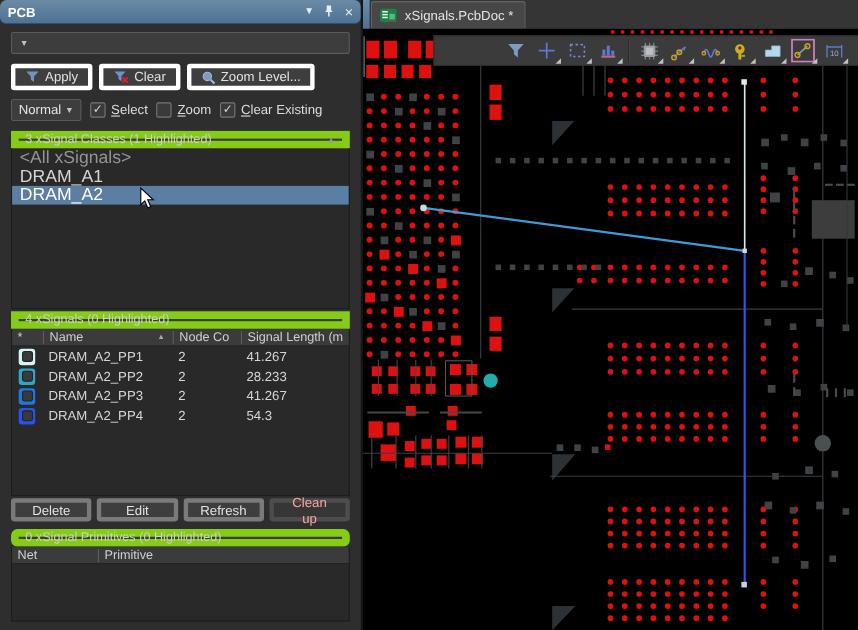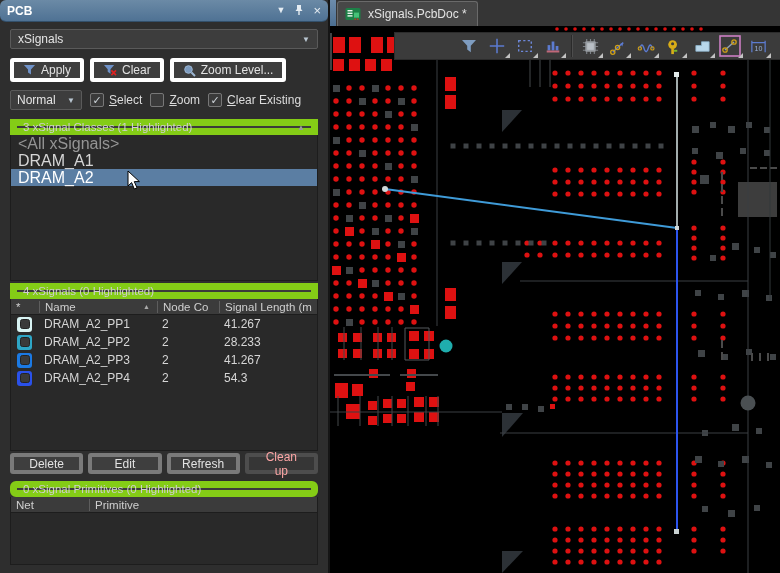--- a/index.html
+++ b/index.html
@@ -15,21 +15,21 @@
 
   .select { height:20px; background:#3d3d3d; border:1px solid #5a5a5a; border-radius:2px; color:#e4e4e4; font-size:12px; display:flex; align-items:center; padding:0 7px; }
   .select .lbl { flex:1; }
   .select .caret { color:#b9c6d1; font-size:8px; }
 
   .btnrow { display:flex; gap:6px; margin-top:9px; }
   .btn { height:24px; background:#3e3e3e; border:4px solid #ffffff; border-radius:3px; color:#e2e2e2; font-size:12px; font-family:"Liberation Sans",sans-serif; display:flex; align-items:center; gap:5px; padding:0 9px; cursor:default; }
   .btn svg { flex:none; }
 
   .optsrow { display:flex; align-items:center; margin-top:8px; gap:8px; }
-  .select.small { width:72px; height:20px; padding:4px 6px; flex:none; }
+  .select.small { width:64px; height:20px; padding:4px 6px; flex:none; }
   .chk { display:flex; align-items:center; gap:5px; color:#dcdcdc; font-size:12px; cursor:default; }
   .chk .box { width:14px; height:14px; background:#3a3a3a; border:1px solid #777; border-radius:2px; color:#cfd6db; font-size:11px; line-height:12px; text-align:center; }
   .chk .box .mark { visibility:hidden; }
   .chk .box.checked .mark { visibility:visible; }
 
   .sect-header { height:16px; background:#3b3b3b; border:7px solid #84cc16; color:#cfcfcf; font-size:11.5px; display:flex; align-items:center; padding:0 6px; }
   .sect-header .sp { flex:1; }
   .sect-header .col-ic { color:#9a9a9a; font-size:8px; }
   .mt9 { margin-top:9px; } .mt2 { margin-top:2px; } .mt7 { margin-top:7px;border-radius:6px; }
 
@@ -88,21 +88,20 @@
             <path d="M3 1 h4 v4 l1.5 2 h-7 l1.5 -2 z" fill="#e6edf3"></path>
             <line x1="5" y1="7" x2="5" y2="11" stroke="#e6edf3" stroke-width="1.4"></line>
           </svg>
       </span>
       <span class="tb-ic" style="font-size:13px;">×</span>
     </div>
 
     <div class="panel-body">
 
       <div class="select">
-        <span class="lbl">xSignals</span>
         <span class="caret">▼</span>
       </div>
 
       <div class="btnrow">
         <button class="btn">
           <svg width="13" height="12" viewBox="0 0 14 13">
               <path d="M1 1 h12 l-4.4 5 v5.5 l-3.2 -2.4 v-3.1 z" fill="#6f92c8"></path>
             </svg>
           <span>Apply</span>
         </button>

